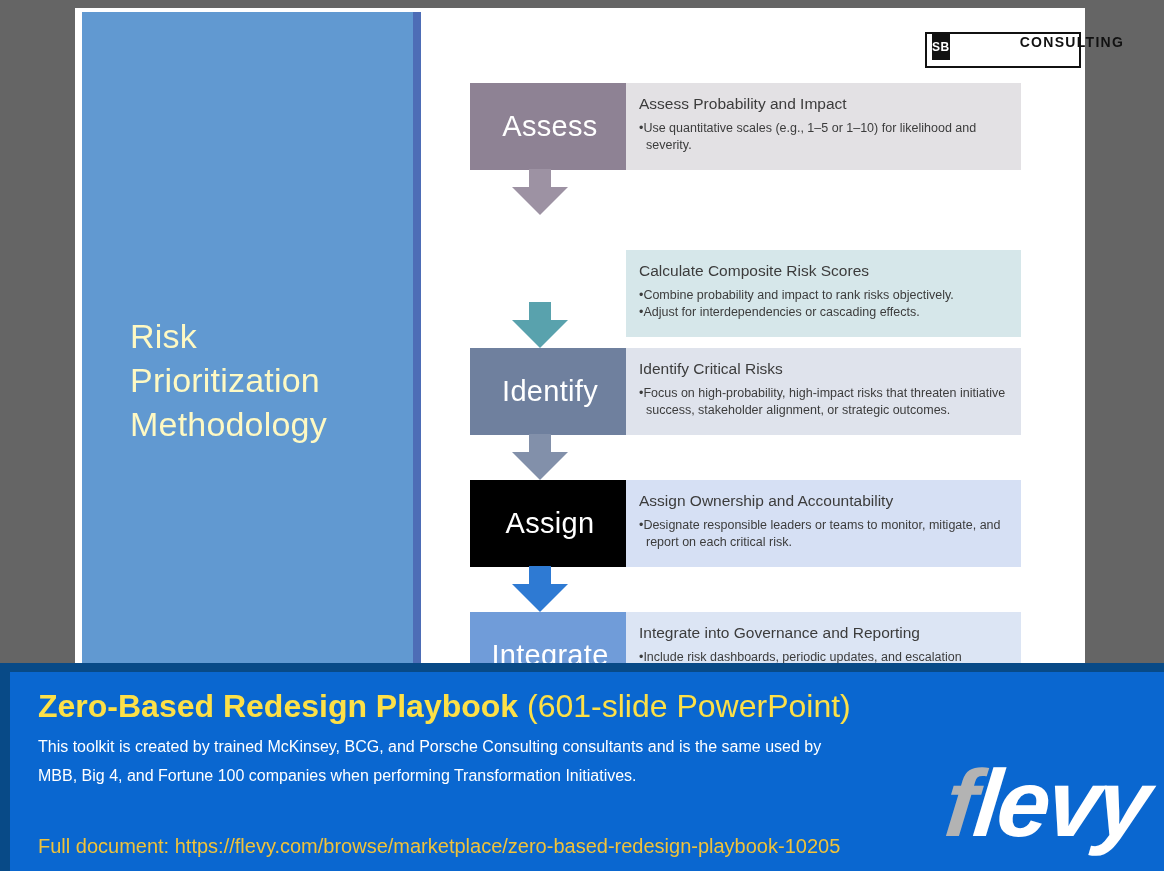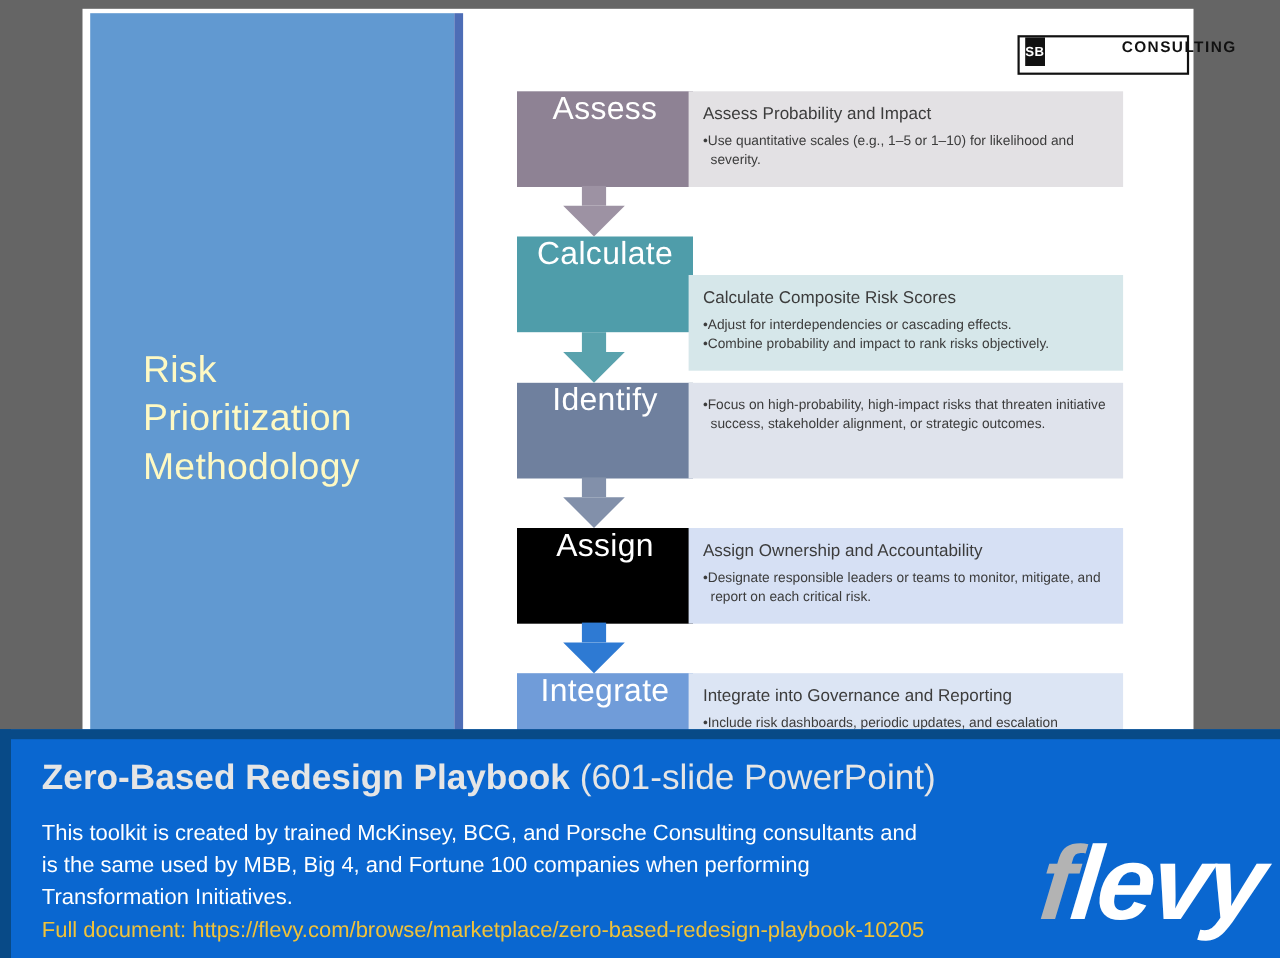--- a/index.html
+++ b/index.html
@@ -24,47 +24,47 @@
   }
   .brand-badge{
     width:26px;height:26px;background:#111;color:#fff;display:flex;align-items:center;justify-content:center;
     font-size:12px;font-weight:bold;letter-spacing:0.5px;
   }
   .brand-name{color:#111;font-size:14px;font-weight:bold;letter-spacing:1.3px;margin-left:47px;}
   
   .step-row{position:absolute;left:470px;width:562px;height:87px;}
   .step-box{
     position:absolute;left:0;top:0;width:160px;height:87px;
-    display:flex;align-items:flex-start;justify-content:center;
+    display:flex;align-items:center;justify-content:center;
   }
   .step-label{color:#ffffff;font-size:29px;font-weight:300;letter-spacing:0.3px;}
   .step-desc{
     position:absolute;left:156px;top:0;width:395px;height:87px;
     padding:12px 14px 0 13px;overflow:hidden;
   }
   .step-heading{font-size:15.5px;color:#3c3c3c;margin-bottom:7px;}
   .bullet{font-size:12.5px;color:#3c3c3c;line-height:1.38;padding-left:7px;text-indent:-7px;}
   .arrow{position:absolute;left:512px;width:56px;height:46px;}
   .arrow-stem{width:22px;height:18px;margin:0 auto;}
   .arrow-head{
     width:0;height:0;margin:0 auto;
     border-left:28px solid transparent;border-right:28px solid transparent;border-top:28px solid #999;
   }
   
   .banner{
     position:absolute;left:0;top:663px;width:1164px;height:208px;
     background:#0a67d0;border-top:9px solid #084a87;border-left:10px solid #084a87;
     z-index:10;
   }
-  .banner-title{position:absolute;left:28px;top:16px;color:#e5e5e5;font-size:32px;white-space:nowrap;}
+  .banner-title{position:absolute;left:28px;top:16px;color:#fde047;font-size:32px;white-space:nowrap;}
   .bt-bold{font-weight:bold;}
   .bt-reg{font-weight:300;}
   .banner-desc{
-    position:absolute;left:28px;top:72px;width:800px;
-    color:#ffffff;font-size:20px;line-height:29px;font-weight:400;
+    position:absolute;left:28px;top:60px;width:800px;
+    color:#ffffff;font-size:16px;line-height:29px;font-weight:400;
   }
   .banner-link{position:absolute;left:28px;top:163px;font-size:20px;color:#f0c239;white-space:nowrap;}
   .banner-link a{color:#f0c239;text-decoration:none;}
   .flevy{
     position:absolute;right:16px;top:84px;
     font-size:95px;font-weight:bold;font-style:italic;letter-spacing:-3px;line-height:1;
     transform:skewX(-6deg);white-space:nowrap;
   }
   .flevy-f{color:#b3b3b3;}
   .flevy-rest{color:#ffffff;}
@@ -90,40 +90,38 @@
       <span class="step-label">Assess</span>
     </div>
     <div class="step-desc" style="background: rgb(227, 225, 228);">
       <div class="step-heading">Assess Probability and Impact</div>
       <div class="step-bullets">
             <div class="bullet">•Use quantitative scales (e.g., 1–5 or 1–10) for likelihood and severity.</div>
           </div>
     </div>
   </div>
       <div class="step-row" style="top: 215px;">
-    <div class="step-box" style="background: rgb(79, 157, 170);">
-      <span class="step-label">Calculate</span>
-    </div>
     <div class="step-desc" style="background: rgb(214, 231, 234); margin-top: 35px;">
       <div class="step-heading">Calculate Composite Risk Scores</div>
       <div class="step-bullets">
+            <div class="bullet">•Combine probability and impact to rank risks objectively.</div>
             <div class="bullet">•Adjust for interdependencies or cascading effects.</div>
-            <div class="bullet">•Combine probability and impact to rank risks objectively.</div>
           </div>
     </div>
   </div>
       <div class="arrow" style="top: 169px;">
         <div class="arrow-stem" style="background: rgb(157, 146, 163);"></div>
         <div class="arrow-head" style="border-top-color: rgb(157, 146, 163);"></div>
       </div>
       <div class="step-row" style="top: 348px;">
     <div class="step-box" style="background: rgb(111, 128, 158);">
       <span class="step-label">Identify</span>
     </div>
     <div class="step-desc" style="background: rgb(223, 227, 236);">
+      <div class="step-heading">Identify Critical Risks</div>
       <div class="step-bullets">
             <div class="bullet">•Focus on high-probability, high-impact risks that threaten initiative success, stakeholder alignment, or strategic outcomes.</div>
           </div>
     </div>
   </div>
       <div class="arrow" style="top: 302px;">
         <div class="arrow-stem" style="background: rgb(89, 162, 173);"></div>
         <div class="arrow-head" style="border-top-color: rgb(89, 162, 173);"></div>
       </div>
       <div class="step-row" style="top: 480px;">

